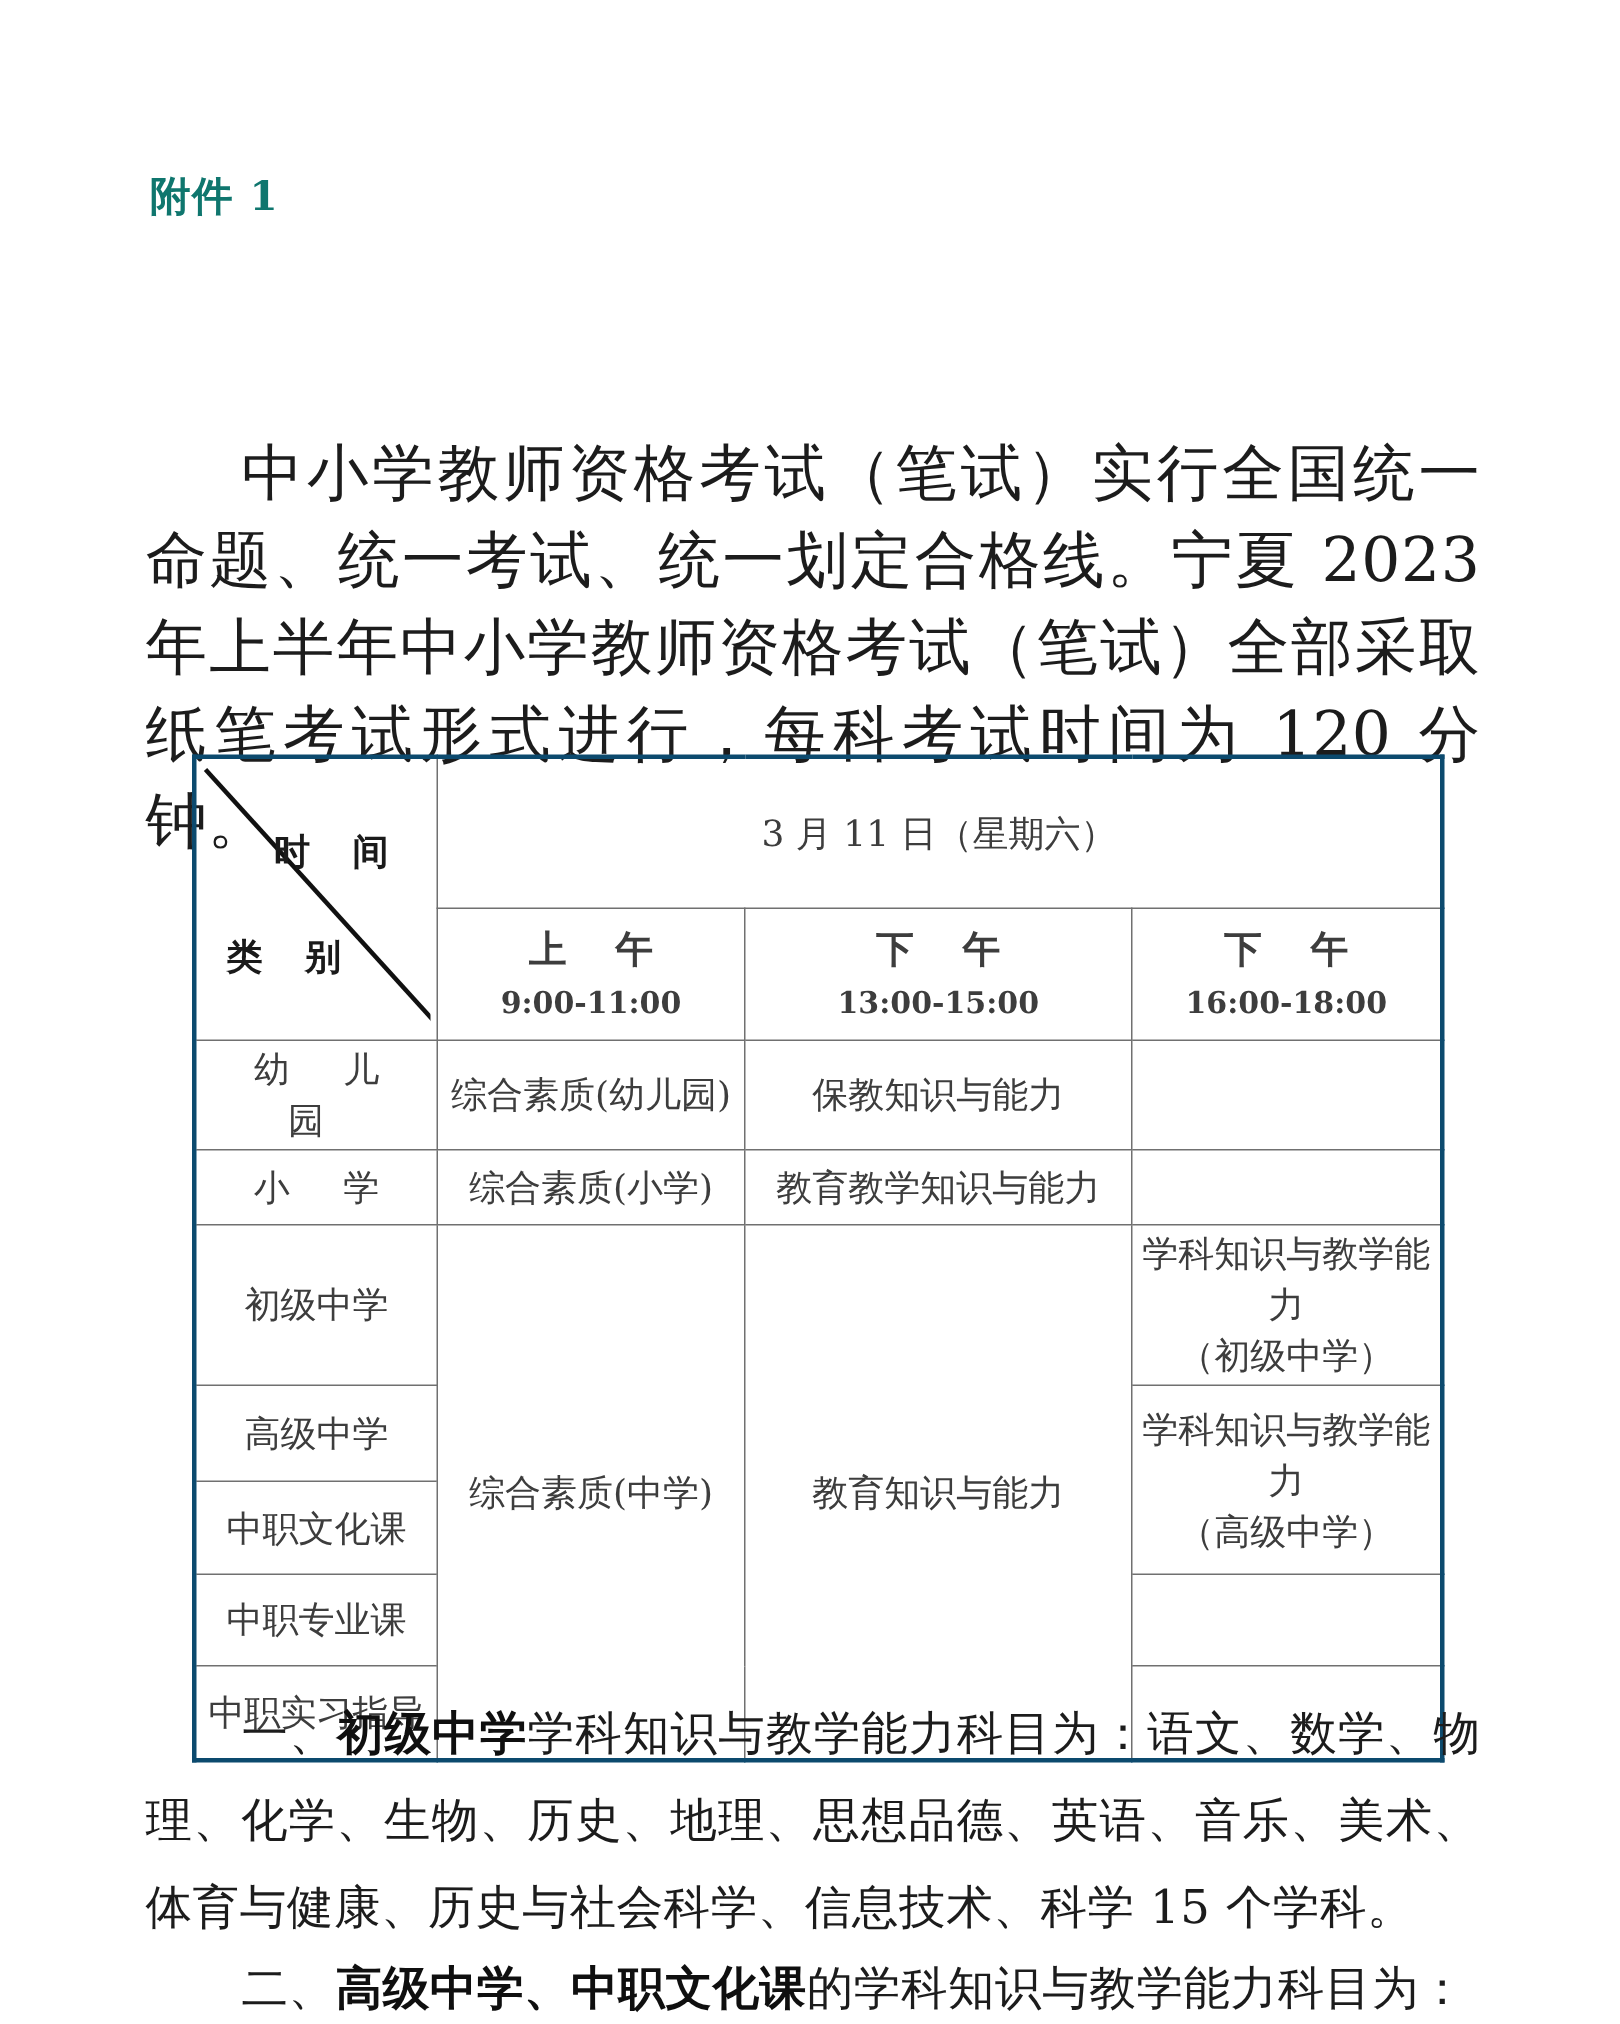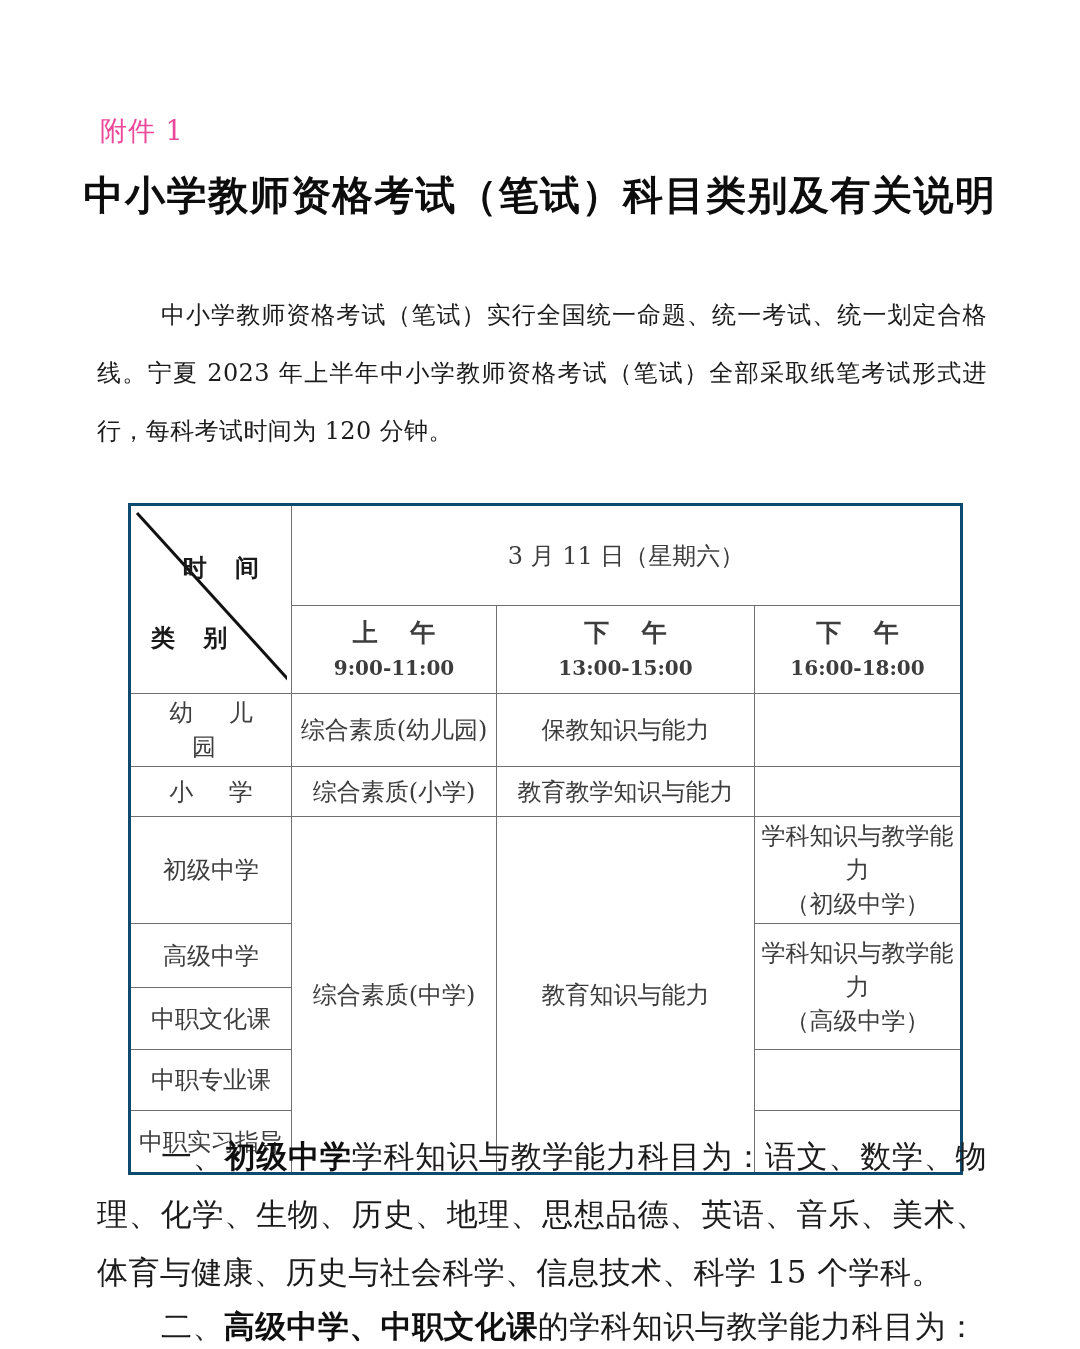--- a/index.html
+++ b/index.html
@@ -22,23 +22,23 @@
     width: 1080px;
     height: 1349px;
   }
 
   
   .attachment-label {
     position: absolute;
     left: 100px;
     top: 113px;
     font-size: 27px;
-    font-weight: 400;
+    font-weight: 700;
     letter-spacing: 1px;
-    color: #ec4899;
+    color: #0f766e;
   }
 
   .doc-title {
     position: absolute;
     left: 0;
     top: 168px;
     width: 1080px;
     text-align: center;
     font-size: 40px;
     font-weight: 700;
@@ -46,21 +46,21 @@
     color: #0d0d0d;
     font-family: "DejaVu Serif", "Liberation Serif", serif;
   }
 
   
   .intro {
     position: absolute;
     left: 97px;
     top: 286px;
     width: 890px;
-    font-size: 24px;
+    font-size: 41px;
     line-height: 58px;
     text-align: justify;
     text-justify: inter-ideograph;
     text-indent: 64px;
     color: #1c1c1c;
     letter-spacing: 0.4px;
   }
 
   
   .table-caption {
@@ -202,21 +202,20 @@
   #para-1 { top: 1127px; }
   #para-2 { top: 1297px; }
 </style>
 </head>
 <body>
 
 <div class="page">
 
   <div class="attachment-label">附件 1</div>
 
-  <div class="doc-title">中小学教师资格考试（笔试）科目类别及有关说明</div>
 
   <div class="intro">中小学教师资格考试（笔试）实行全国统一命题、统一考试、统一划定合格线。宁夏 2023 年上半年中小学教师资格考试（笔试）全部采取纸笔考试形式进行，每科考试时间为 120 分钟。</div>
 
 
   <div class="sched-wrap">
     <table class="sched">
       <colgroup>
         <col style="width:162px">
         <col style="width:205px">
         <col style="width:258px">

